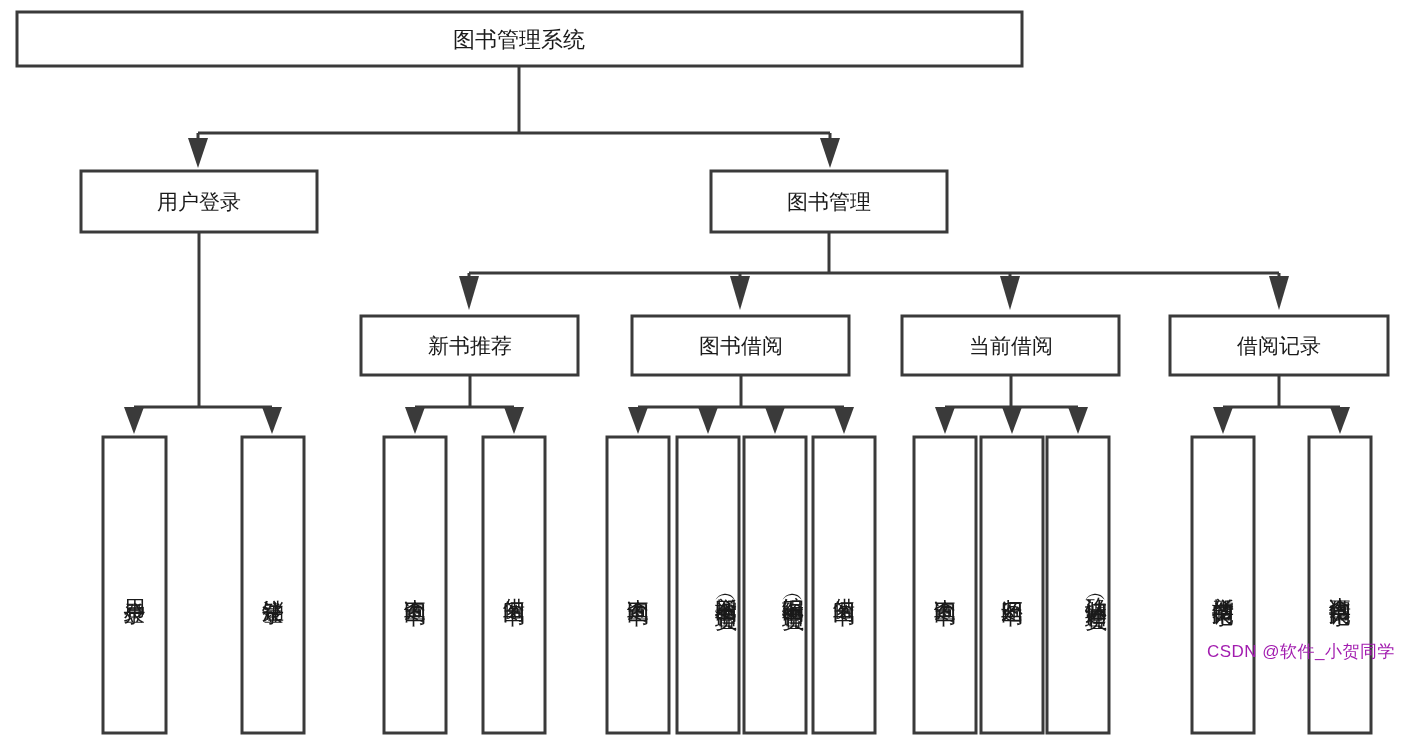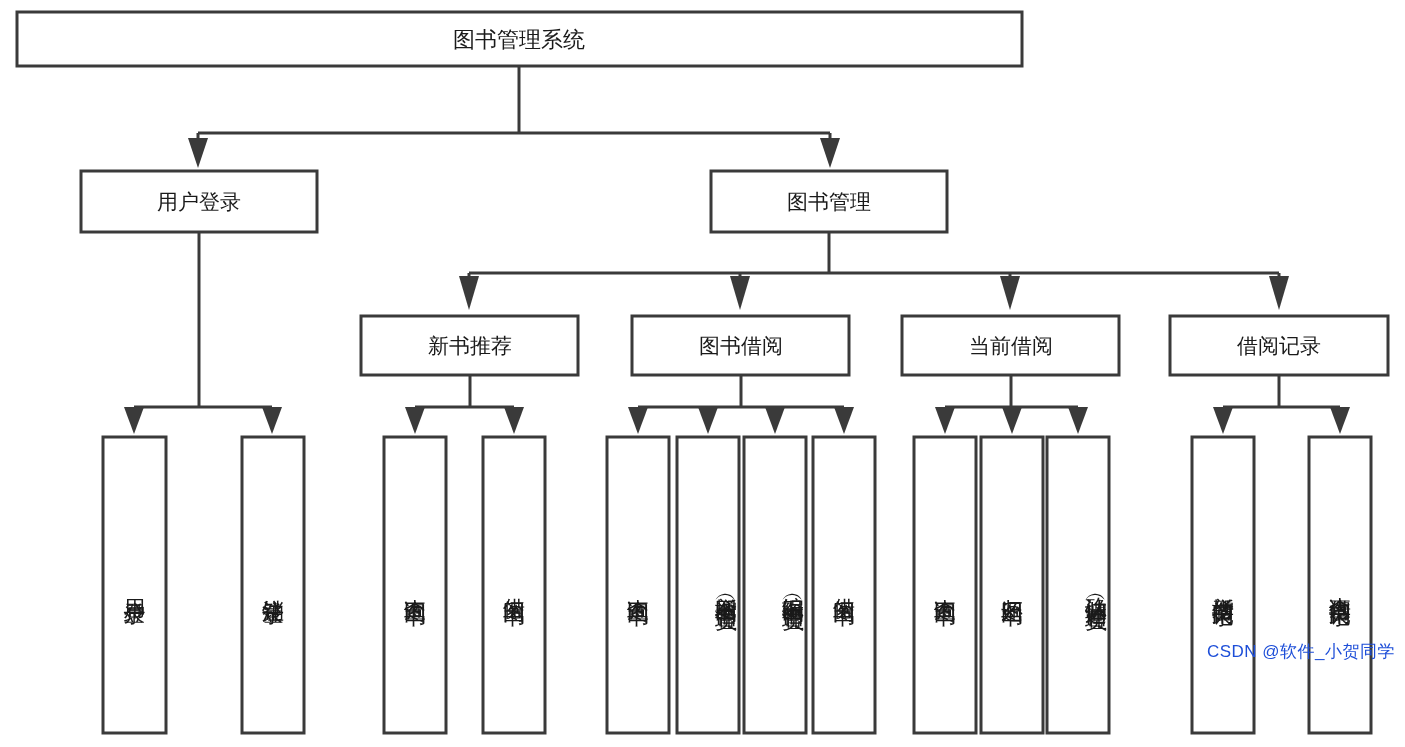--- a/index.html
+++ b/index.html
@@ -69,21 +69,21 @@
   }
   .leaf-label.centered {
     align-items: center;
   }
   .watermark {
     position: absolute;
     right: 10px;
     bottom: 6px;
     font-family: "Liberation Sans", "DejaVu Sans", sans-serif;
     font-size: 17px;
-    color: #1d4ed8;
+    color: #a21caf;
     white-space: nowrap;
     letter-spacing: 0.5px;
   }
 </style>
 </head>
 <body>
 
 <div id="diagram-root">
 
   <svg id="tree-svg" viewBox="0 0 1405 747">

